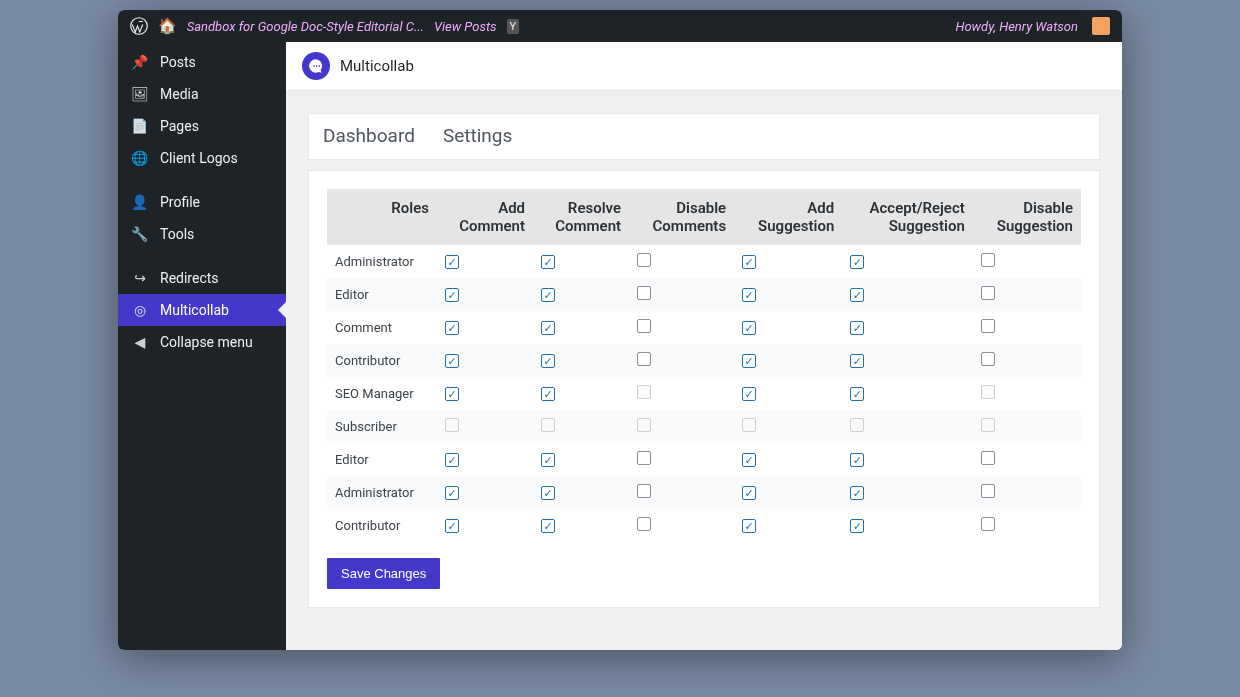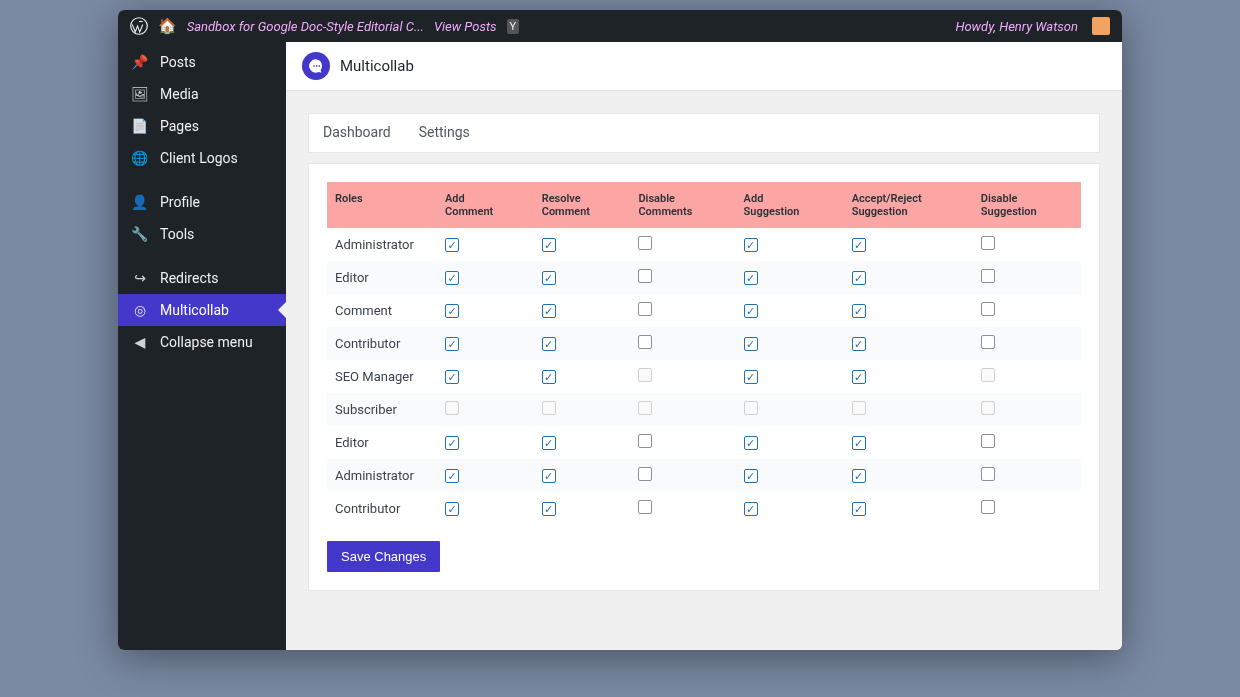--- a/index.html
+++ b/index.html
@@ -84,48 +84,48 @@
     width: 28px; height: 28px; border-radius: 50%;
     background: #4338ca; display:flex; align-items:center; justify-content:center;
     color:#fff; font-weight:bold;
   }
   .page-title { font-size: 15px; color:#1d2327; }
   .tabs-wrap {
     margin: 22px 22px 0 22px;
     background: #fff;
     border: 1px solid #e5e7eb;
     display:flex;
-    font-size: 14px;
+    font-size: 19px;
   }
   .tab {
     padding: 10px 14px;
     color: #50575e;
     cursor: pointer;
     border-bottom: 2px solid transparent;
   }
   .tab.active { color:#4338ca; border-bottom-color:#4338ca; font-weight:500;}
   .panel {
     margin: 10px 22px 22px 22px;
     background: #fff;
     border: 1px solid #e5e7eb;
     padding: 18px;
   }
   table.perm {
     width: 100%;
     border-collapse: collapse;
     font-size: 13px;
   }
   table.perm th {
-    text-align: left;
-    background: #fca5a5;
+    text-align: right;
+    background: #e5e5e5;
     color: #2c3338;
     font-weight: 600;
     padding: 10px 8px;
     vertical-align: top;
-    font-size: 11px;
+    font-size: 15px;
   }
   table.perm td {
     padding: 8px 8px;
     color: #3c434a;
   }
   table.perm tbody tr:nth-child(even) td { background:#f9fafb; }
   .cb {
     width: 14px; height: 14px; border:1px solid #8c8f94; border-radius:2px;
     display:inline-flex; align-items:center; justify-content:center;
     background:#fff; cursor:pointer; position:relative;

